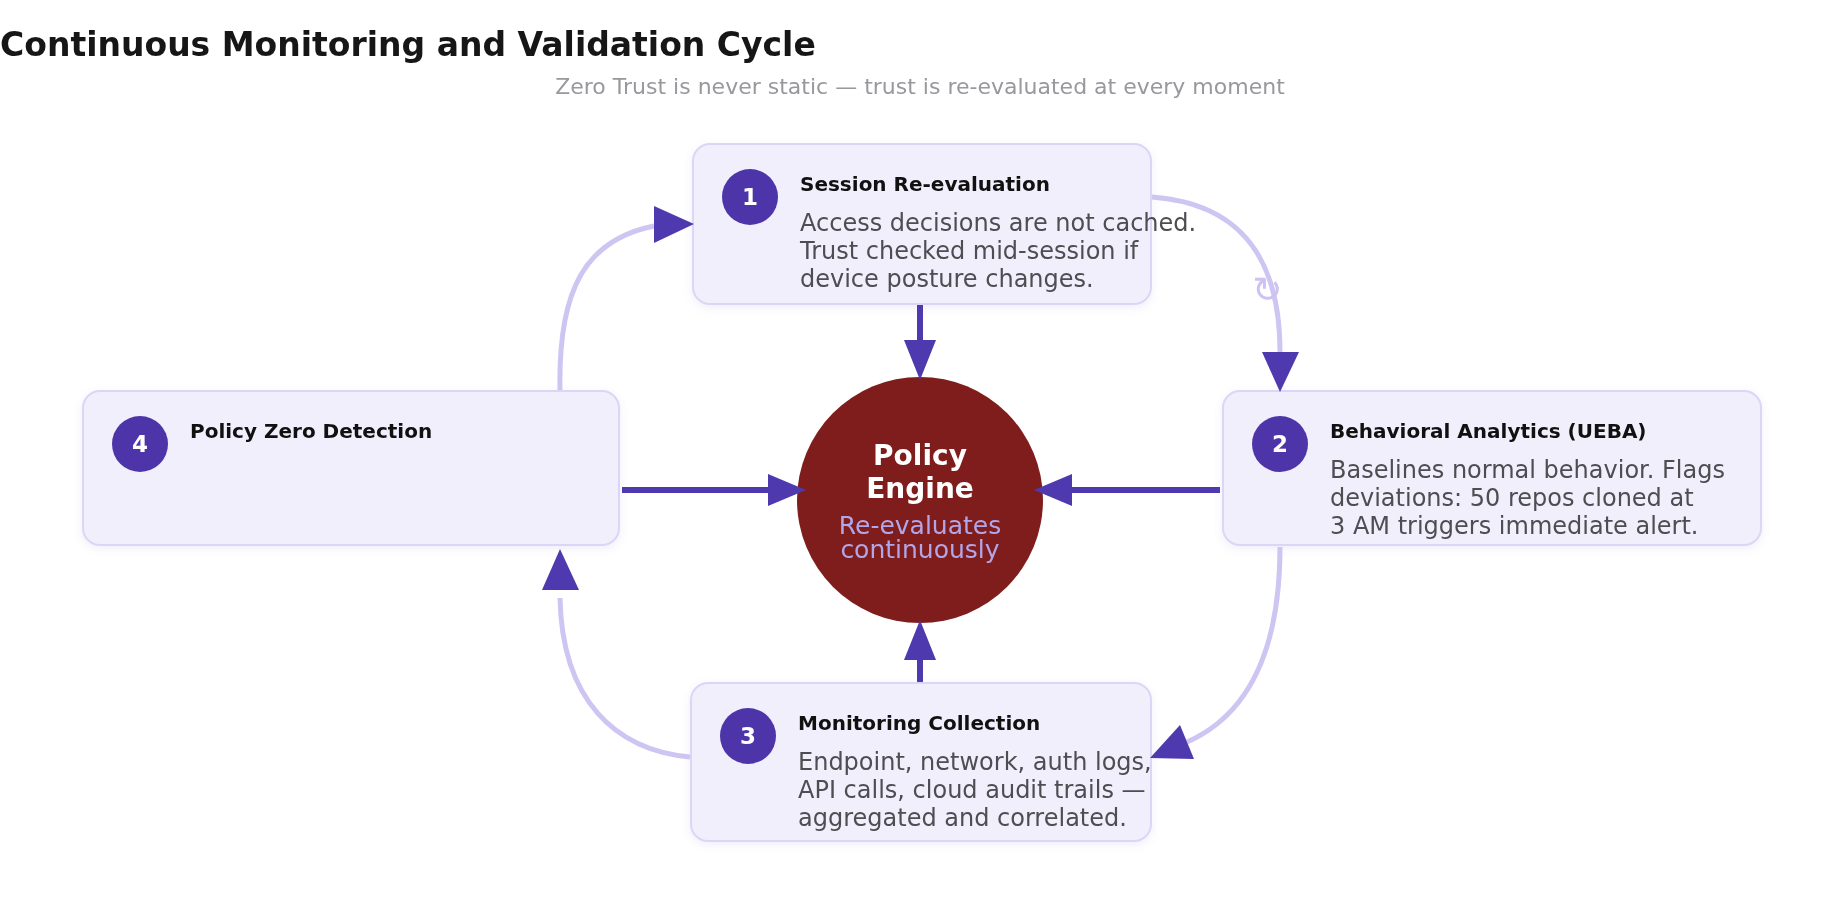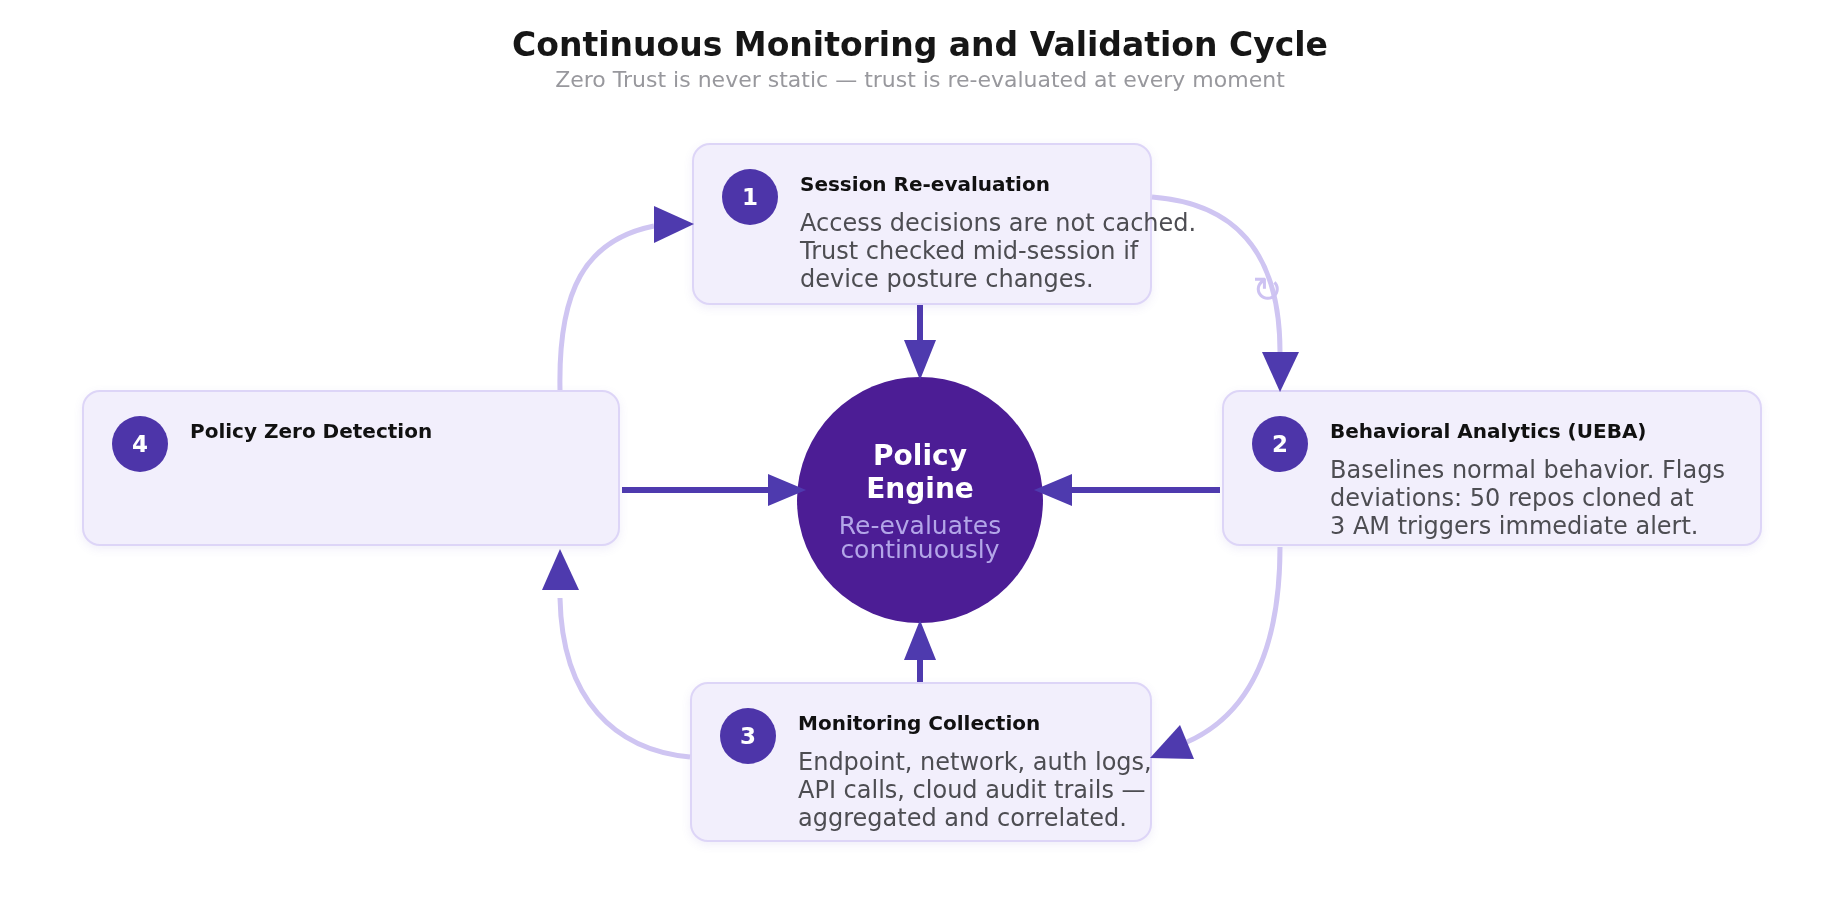--- a/index.html
+++ b/index.html
@@ -9,28 +9,28 @@
     height: 920px;
     background: #ffffff;
     font-family: "DejaVu Sans", sans-serif;
     overflow: hidden;
   }
 
   
   .page-title {
     position: absolute;
     top: 25px; left: 0; width: 1840px;
-    text-align: center;
+    text-align: left;
     font-size: 33px;
     font-weight: 800;
     color: #161616;
   }
   .page-subtitle {
     position: absolute;
-    top: 67px; left: 0; width: 1840px;
+    top: 74px; left: 0; width: 1840px;
     text-align: center;
     font-size: 22px;
     color: #98989d;
   }
 
   
   svg.connectors {
     position: absolute;
     left: 0; top: 0;
     width: 1840px; height: 920px;
@@ -84,21 +84,21 @@
     line-height: 28px;
     white-space: pre;
   }
 
   
   .center-node {
     position: absolute;
     left: 797px; top: 377px;
     width: 246px; height: 246px;
     border-radius: 50%;
-    background: #4c1d95;
+    background: #7f1d1d;
     display: flex;
     flex-direction: column;
     align-items: center;
     justify-content: center;
     text-align: center;
     z-index: 2;
   }
   .center-title {
     color: #ffffff;
     font-size: 28px;

